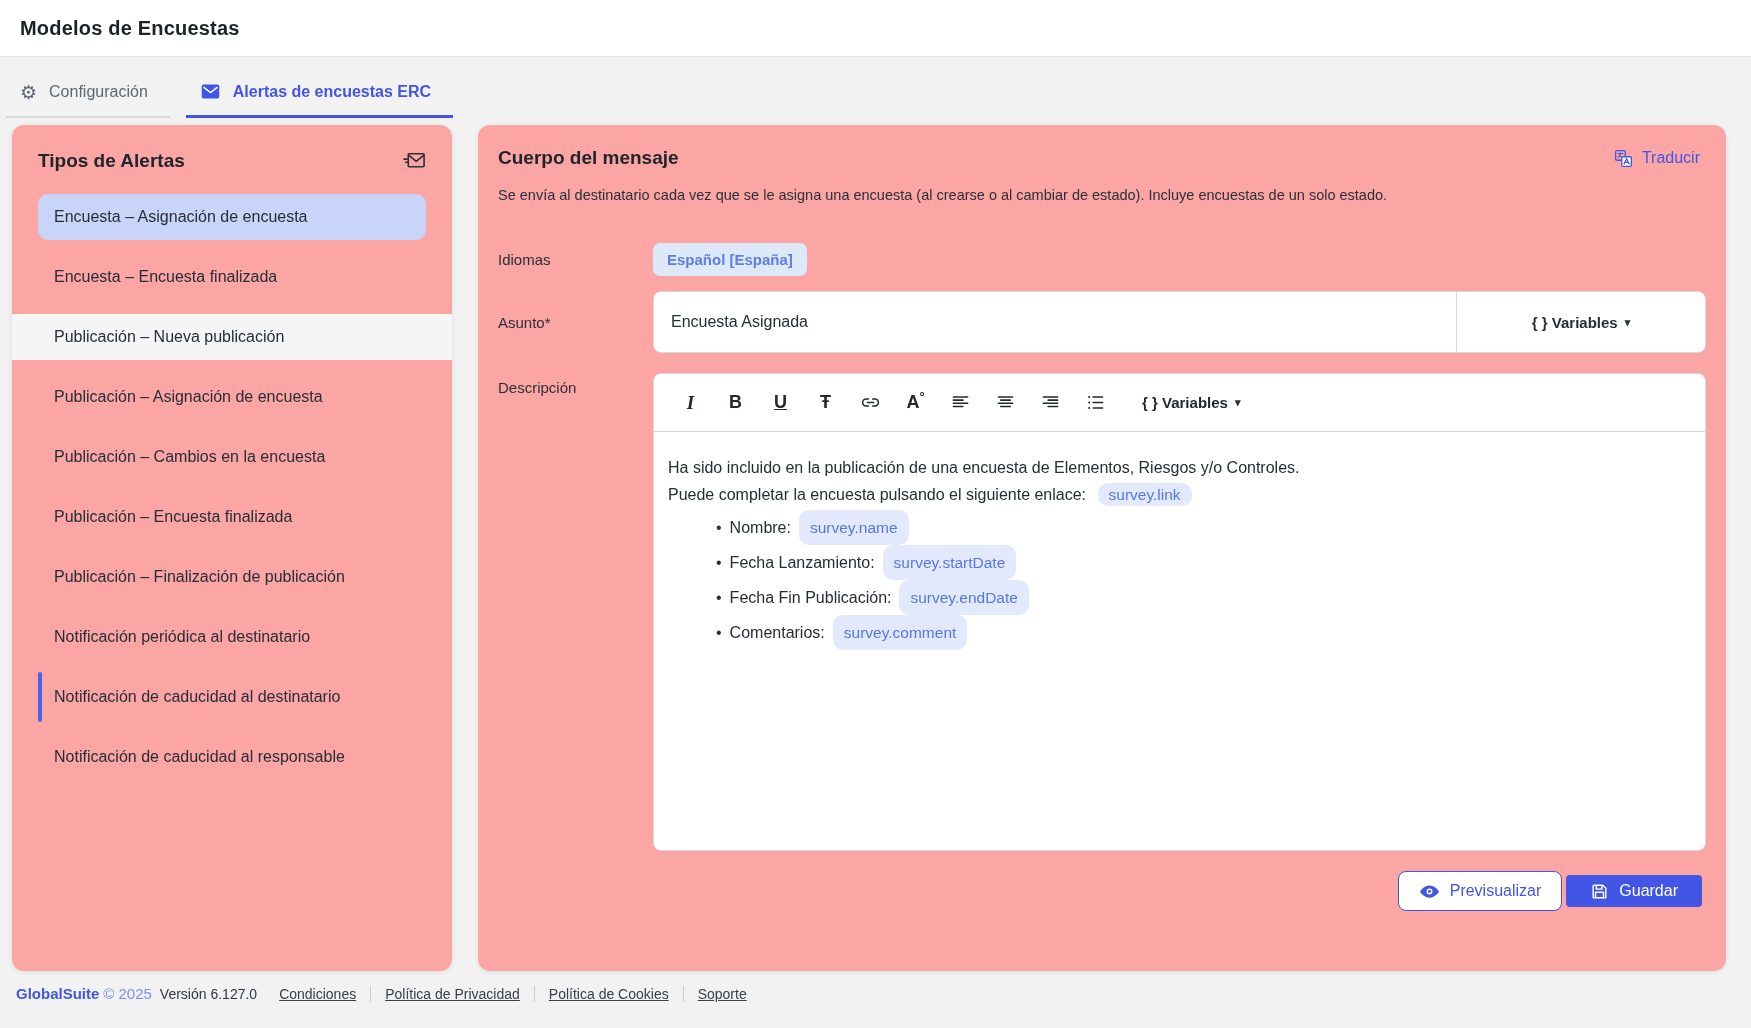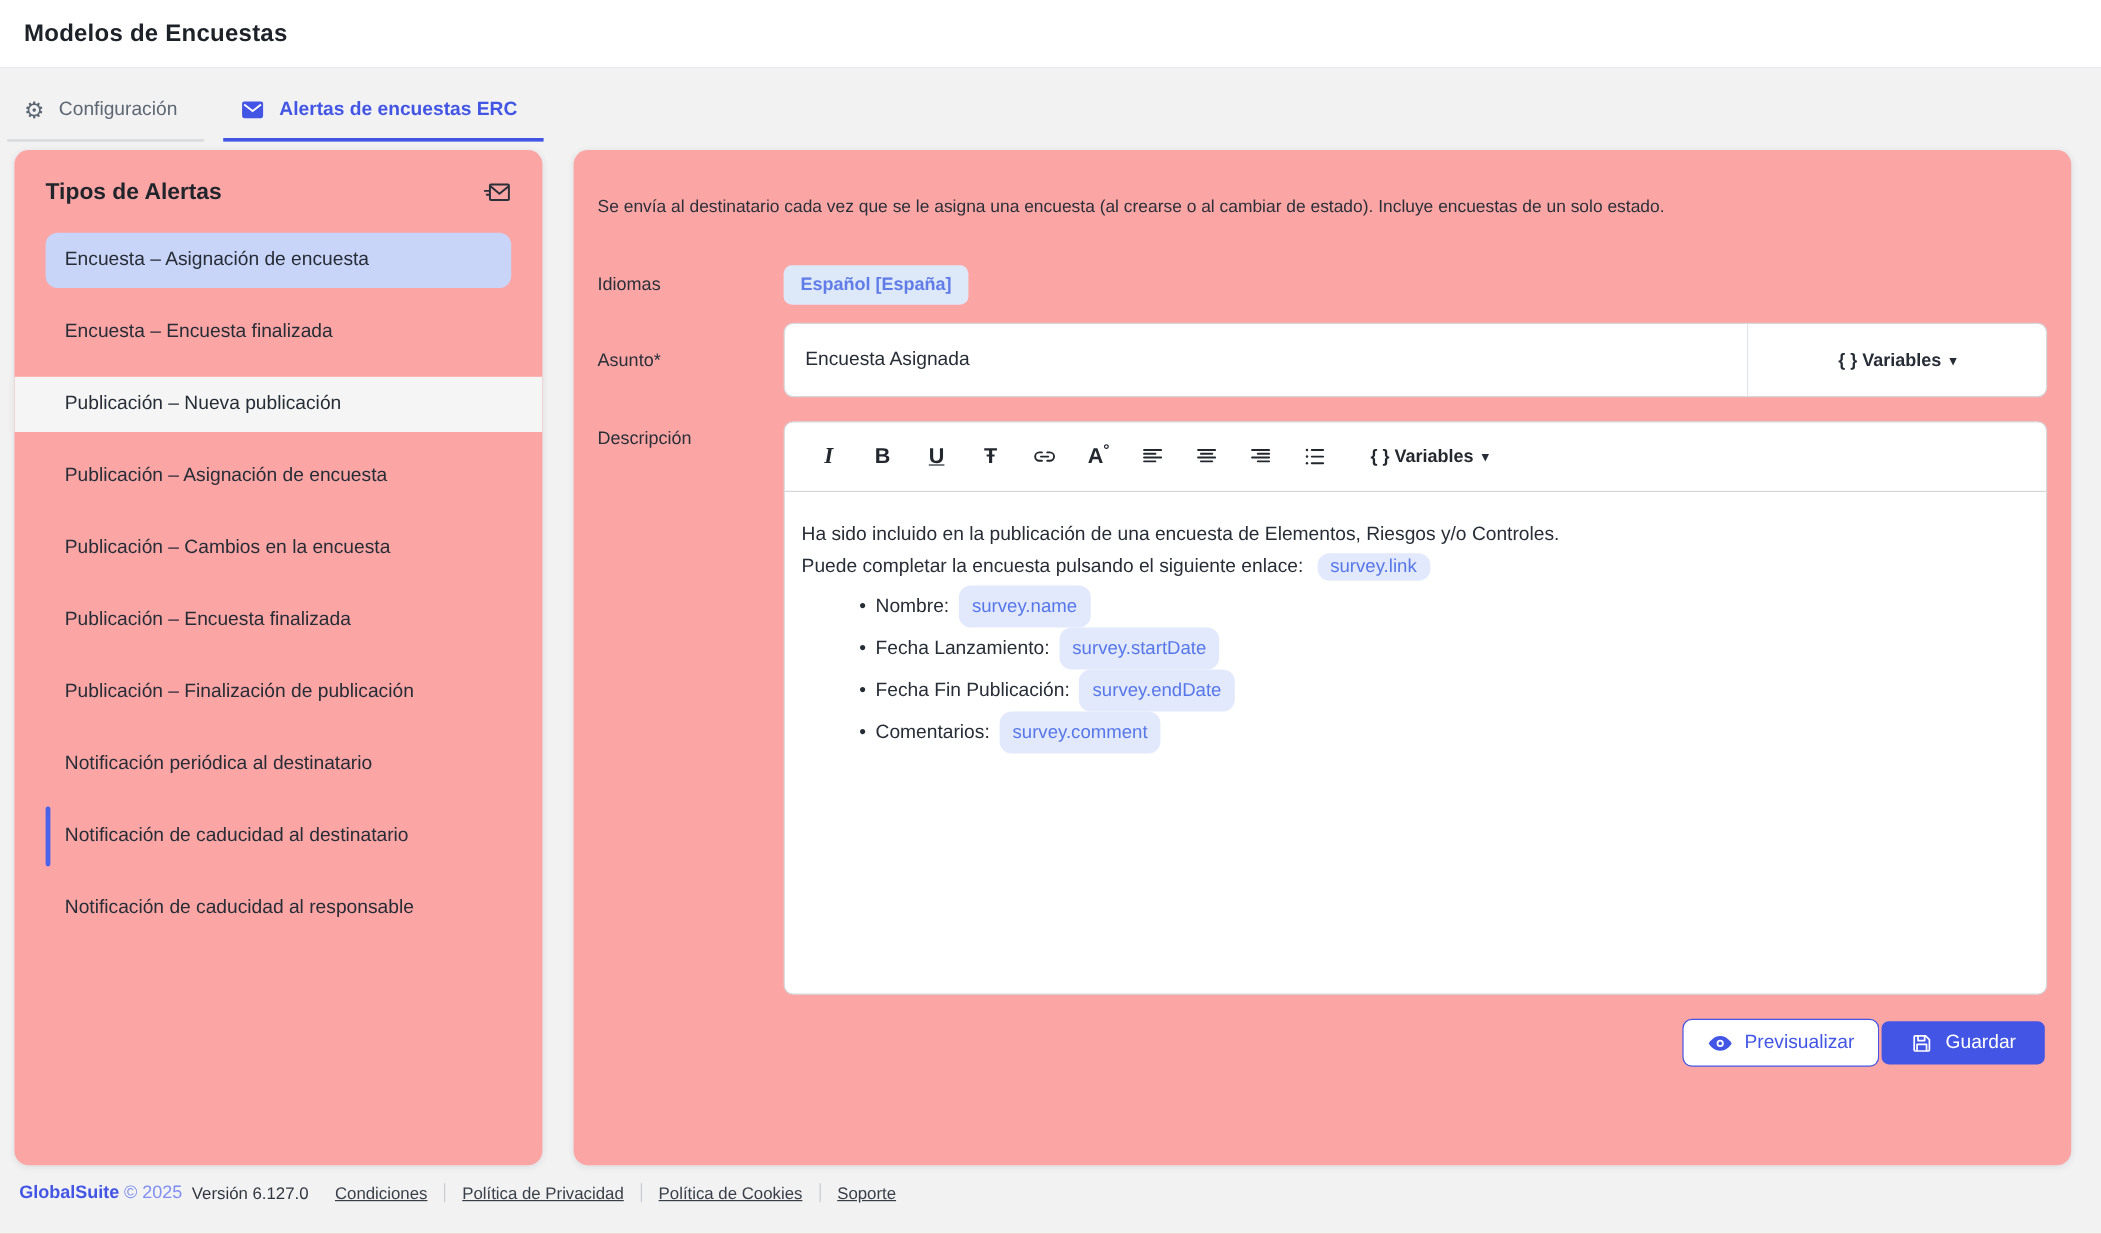--- a/index.html
+++ b/index.html
@@ -92,21 +92,21 @@
   .chip{ background:#e3e9fc; color:#5677e8; padding:3px 11px; border-radius:10px;
     font-size:15.5px; white-space:nowrap; cursor:pointer;}
   .ed-bullets{ margin-top:2px; }
   .ed-bullet{ display:flex; align-items:center; gap:8px; padding-left:48px; line-height:29px;}
   .ed-bullet .dot{ font-size:16px; }
   
   .actions{ margin-top:20px; display:flex; justify-content:flex-end; }
   .btn{ display:flex; align-items:center; gap:10px; border-radius:8px; font-family:inherit;
     font-size:16px; font-weight:500; cursor:pointer; padding:0 20px; height:40px;}
   .btn-outline{ background:#fff; border:1px solid #4255e4; color:#4255e4;}
-  .btn-primary{ background:#4255e4; border:2px solid #fca5a5; color:#fff; padding:0 24px;justify-content:flex-end;}
+  .btn-primary{ background:#4255e4; border:4px solid #fca5a5; color:#fff; padding:0 24px;justify-content:flex-end;}
   
   .footer{ margin-top:14px; display:flex; align-items:center; gap:8px;
     font-size:14px; color:#30363f;padding-left:16px;}
   .brand{ font-weight:700; color:#4255e4; font-size:15px;}
   .copyright{ color:#7e8ef2; font-size:15px;}
   .f-links{ display:flex; align-items:center;}
   .f-link{ color:#3a4049; text-decoration:underline; padding:0 14px; cursor:pointer; font-size:14px;}
   .f-link + .f-link{ border-left:1px solid #c9cbd0;}
   svg{ display:block; }
 </style>
@@ -154,20 +154,34 @@
         <div class="side-item">Publicación – Cambios en la encuesta</div>
         <div class="side-item">Publicación – Encuesta finalizada</div>
         <div class="side-item">Publicación – Finalización de publicación</div>
         <div class="side-item">Notificación periódica al destinatario</div>
         <div class="side-item focus">Notificación de caducidad al destinatario</div>
         <div class="side-item">Notificación de caducidad al responsable</div>
       </div>
   </section>
 
   <section class="card main-card">
+    <div class="main-head">
+      <div class="main-title">Cuerpo del mensaje</div>
+      <button class="translate-btn">
+        <span>
+          <svg viewBox="0 0 24 24" width="21" height="21" fill="none" stroke="currentColor" stroke-width="1.5">
+            <rect x="3" y="3" width="11" height="11" rx="1.5"></rect>
+            <path d="M5.3 6.3h6.4M8.5 5v1.2c-.5 2-1.6 3.6-3.2 4.6M7.3 7.6c.9 1.8 2.1 3 3.7 3.7" stroke-width="1.2"></path>
+            <rect x="10" y="10" width="11" height="11" rx="1.5" fill="#ffffff"></rect>
+            <path d="M12.3 18.7l3.2-6.4 3.2 6.4M13.4 16.4h4.2" stroke-width="1.4"></path>
+          </svg>
+        </span>
+        <span>Traducir</span>
+      </button>
+    </div>
 
     <div class="main-desc">Se envía al destinatario cada vez que se le asigna una encuesta (al crearse o al cambiar de estado). Incluye encuestas de un solo estado.</div>
 
     <div class="form-row row-idiomas">
       <div class="form-label">Idiomas</div>
       <div class="lang-chip">Español [España]</div>
     </div>
 
     <div class="form-row row-asunto">
       <div class="form-label">Asunto*</div>

